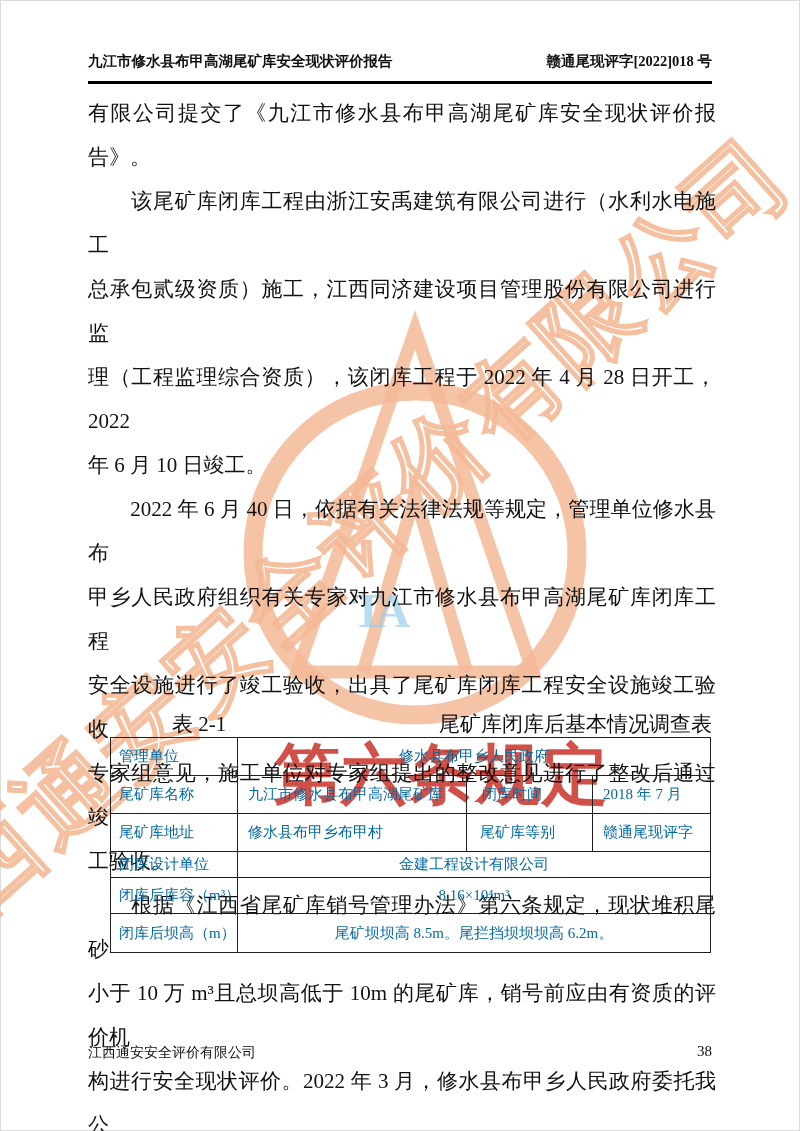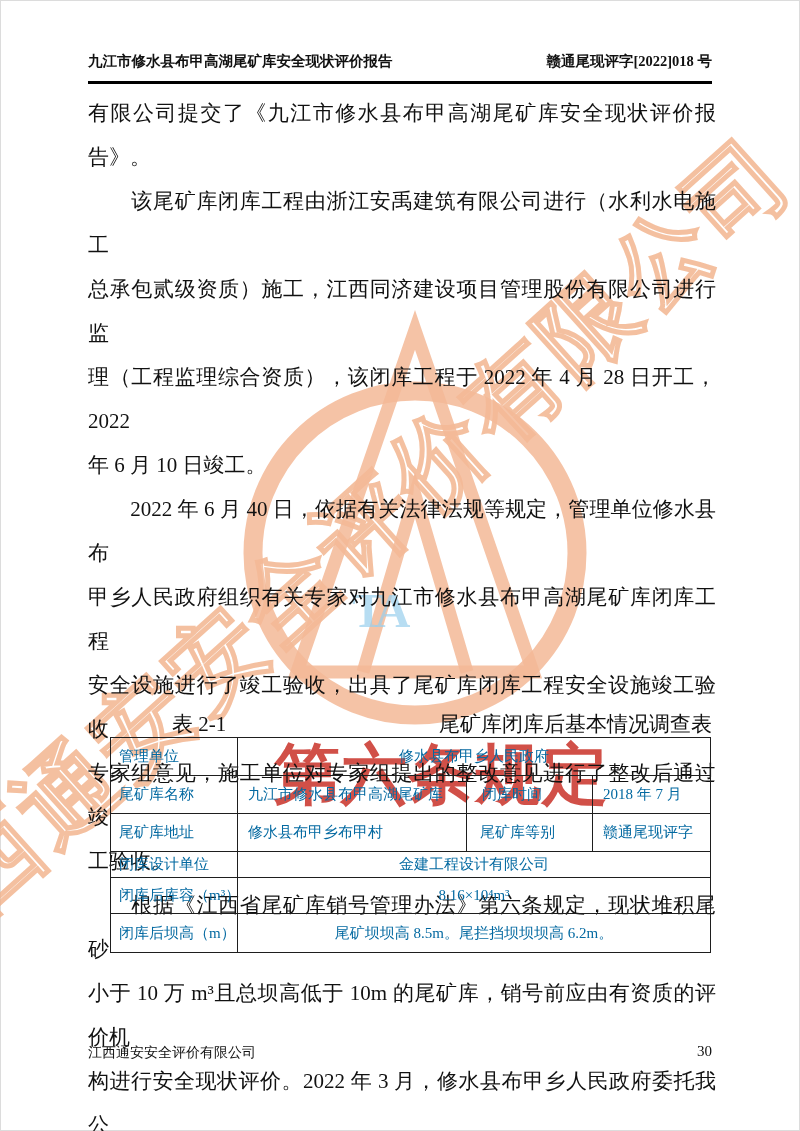--- a/index.html
+++ b/index.html
@@ -140,16 +140,16 @@
         <td class="ctr" colspan="3">8.16×10⁴m³</td>
       </tr>
       <tr style="height:39px;">
         <td class="lbl">闭库后坝高（m）</td>
         <td class="ctr" colspan="3">尾矿坝坝高 8.5m。尾拦挡坝坝坝高 6.2m。</td>
       </tr>
     </tbody>
       </table>
 
     <div class="ftr-left">江西通安安全评价有限公司</div>
-    <div class="ftr-page">30</div>
+    <div class="ftr-page">38</div>
 
   </div>
 </div>
 
 </body></html>

